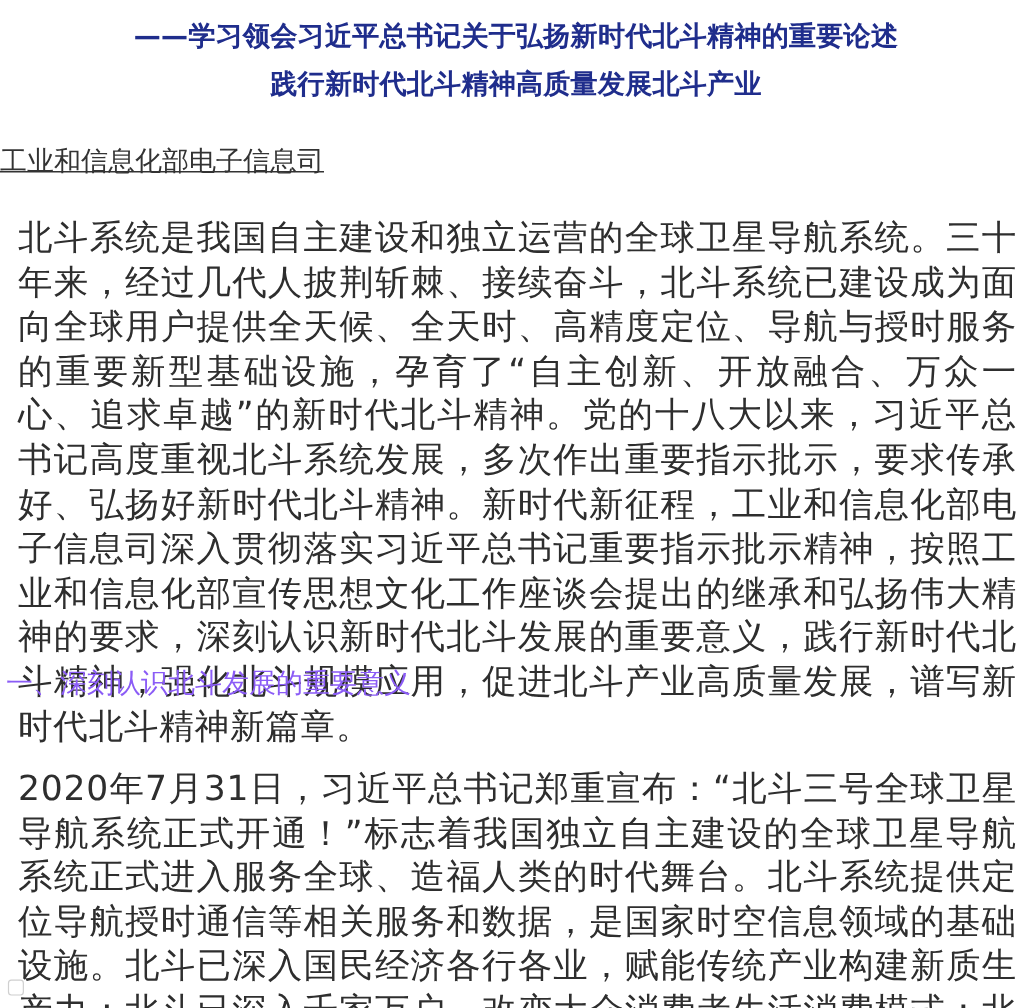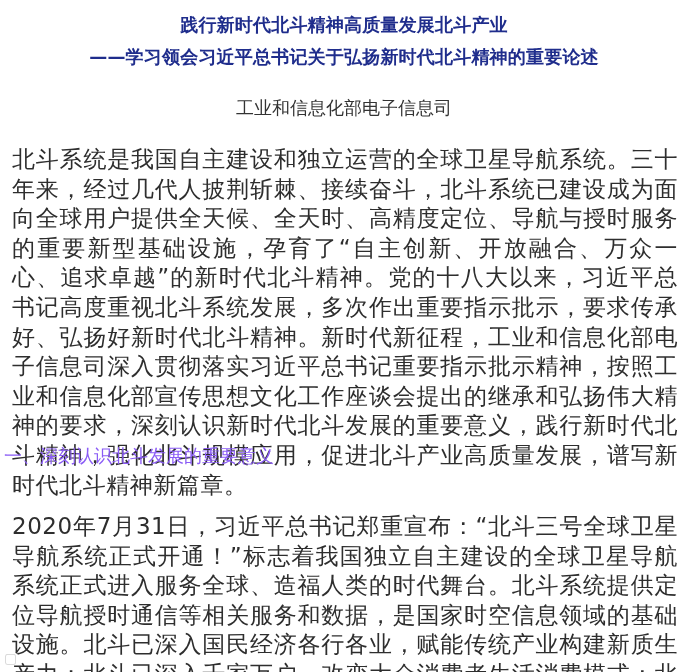--- a/index.html
+++ b/index.html
@@ -28,29 +28,29 @@
       font-size: 18px;
       line-height: 32px;
       margin: 0;
       padding-top: 9px;
       letter-spacing: 0.2px;
     }
     .title .line {
       display: block;
     }
     .author {
-      text-align: center;
       font-size: 18px;
       line-height: 24px;
       color: #333333;
       margin: 0;
       position: absolute;
       top: 96px;
       left: 0;
       width: 688px;
+      text-decoration: underline;
     }
     .para {
       position: absolute;
       left: 12px;
       width: 666px;
       font-size: 23px;
       line-height: 29.6px;
       color: #2e2e2e;
       margin: 0;
       text-align: justify;
@@ -75,22 +75,22 @@
       font-size: 14px;
       color: rgba(120,120,120,0.35);
       pointer-events: none;
     }
   </style>
 </head>
 <body>
 
 <div class="article">
   <h1 class="title">
+    <span class="line">——学习领会习近平总书记关于弘扬新时代北斗精神的重要论述</span>
     <span class="line">践行新时代北斗精神高质量发展北斗产业</span>
-    <span class="line">——学习领会习近平总书记关于弘扬新时代北斗精神的重要论述</span>
   </h1>
 
   <p class="author">工业和信息化部电子信息司</p>
 
   <p class="para para1">北斗系统是我国自主建设和独立运营的全球卫星导航系统。三十年来，经过几代人披荆斩棘、接续奋斗，北斗系统已建设成为面向全球用户提供全天候、全天时、高精度定位、导航与授时服务的重要新型基础设施，孕育了“自主创新、开放融合、万众一心、追求卓越”的新时代北斗精神。党的十八大以来，习近平总书记高度重视北斗系统发展，多次作出重要指示批示，要求传承好、弘扬好新时代北斗精神。新时代新征程，工业和信息化部电子信息司深入贯彻落实习近平总书记重要指示批示精神，按照工业和信息化部宣传思想文化工作座谈会提出的继承和弘扬伟大精神的要求，深刻认识新时代北斗发展的重要意义，践行新时代北斗精神，强化北斗规模应用，促进北斗产业高质量发展，谱写新时代北斗精神新篇章。</p>
 
   <h2 class="section-heading">一、深刻认识北斗发展的重要意义</h2>
 
   <p class="para para2">2020年7月31日，习近平总书记郑重宣布：“北斗三号全球卫星导航系统正式开通！”标志着我国独立自主建设的全球卫星导航系统正式进入服务全球、造福人类的时代舞台。北斗系统提供定位导航授时通信等相关服务和数据，是国家时空信息领域的基础设施。北斗已深入国民经济各行各业，赋能传统产业构建新质生产力；北斗已深入千家万户，改变大众消费者生活消费模式；北斗已深入国防军工，成为筑牢国家安全防线的关键力量。</p>
 </div>

